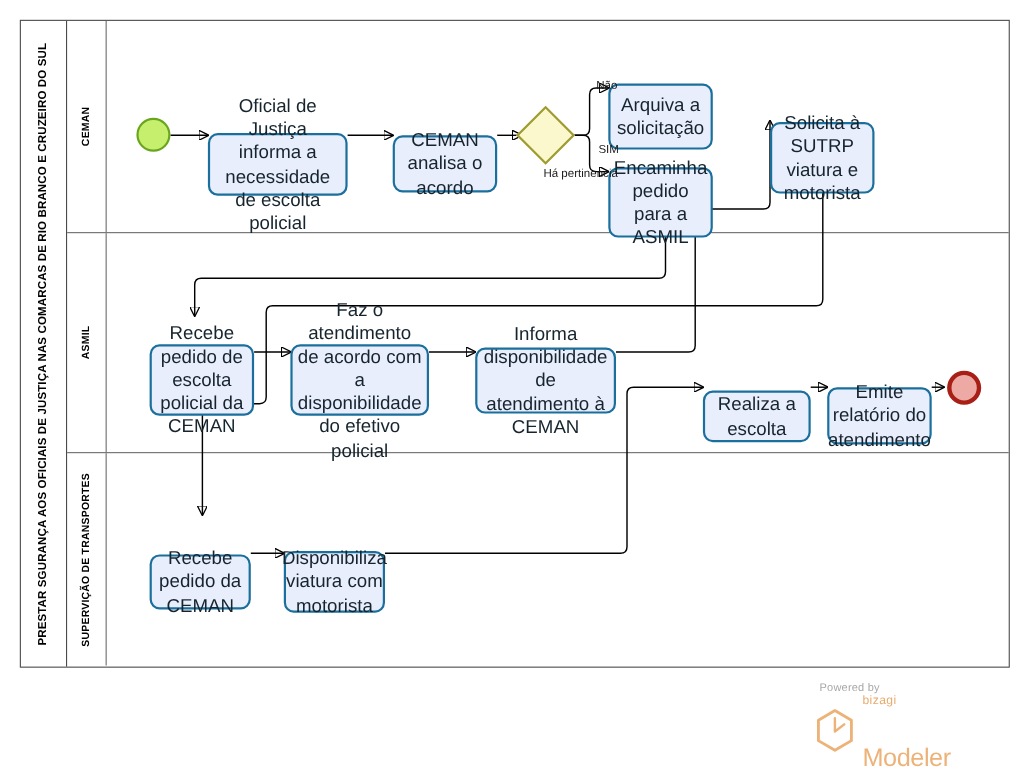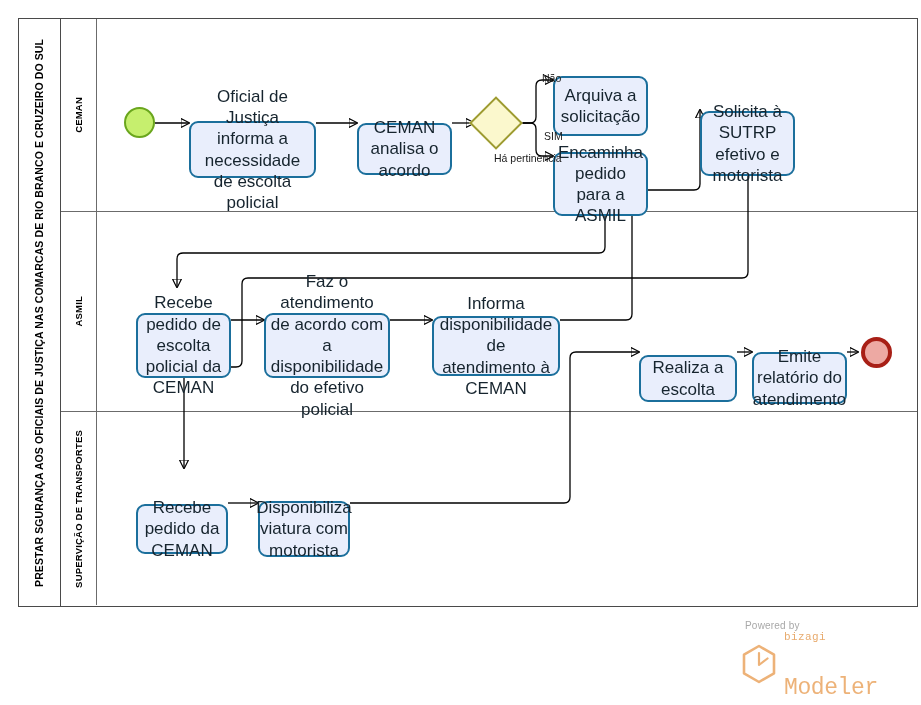--- a/index.html
+++ b/index.html
@@ -156,21 +156,20 @@
   #bizagi .powered {
     font-size: 10px;
     color: #a8a8a8;
     margin-left: 5px;
     letter-spacing: .2px;
   }
   #bizagi .logo-row {
     display: flex;
     align-items: center;
     margin-top: 1px;
-    font-family: Liberation Mono, monospace;
   }
   #bizagi .wordmark { margin-left: 6px; line-height: 1; }
   #bizagi .bz-small {
     font-size: 11px;
     color: #e8ab6e;
     letter-spacing: .4px;
     display: block;
     margin-bottom: -2px;
   }
   #bizagi .bz-big {
@@ -255,21 +254,21 @@
 
   <div class="gateway" style="left:477px; top:104px;"></div>
   <div class="flow-label" style="left:462px; top:152px;">Há pertinencia</div>
   <div class="flow-label" style="left:510px; top:72px;">Não</div>
   <div class="flow-label" style="left:512px; top:130px;">SIM</div>
 
   <div class="task" style="left:553px; top:50px;  width:95px;  height:60px;">Arquiva a solicitação</div>
 
   <div class="task" style="left:553px; top:126px; width:95px;  height:64px;">Encaminha pedido para a ASMIL</div>
 
-  <div class="task" style="left:700px; top:85px;  width:95px;  height:65px;">Solicita à SUTRP efetivo e motorista</div>
+  <div class="task" style="left:700px; top:85px;  width:95px;  height:65px;">Solicita à SUTRP viatura e motorista</div>
 
   <div class="task" style="left:136px; top:287px; width:95px;  height:65px;">Recebe pedido de escolta policial da CEMAN</div>
 
   <div class="task" style="left:264px; top:287px; width:126px; height:65px;">Faz o atendimento de acordo com a disponibilidade do efetivo policial</div>
 
   <div class="task" style="left:639px; top:329px; width:98px;  height:47px;">Realiza a escolta</div>
 
   <div class="task" style="left:432px; top:290px; width:128px; height:60px;">Informa disponibilidade de atendimento à CEMAN</div>
 
   <div class="task" style="left:752px; top:326px; width:95px;  height:52px;">Emite relatório do atendimento</div>

